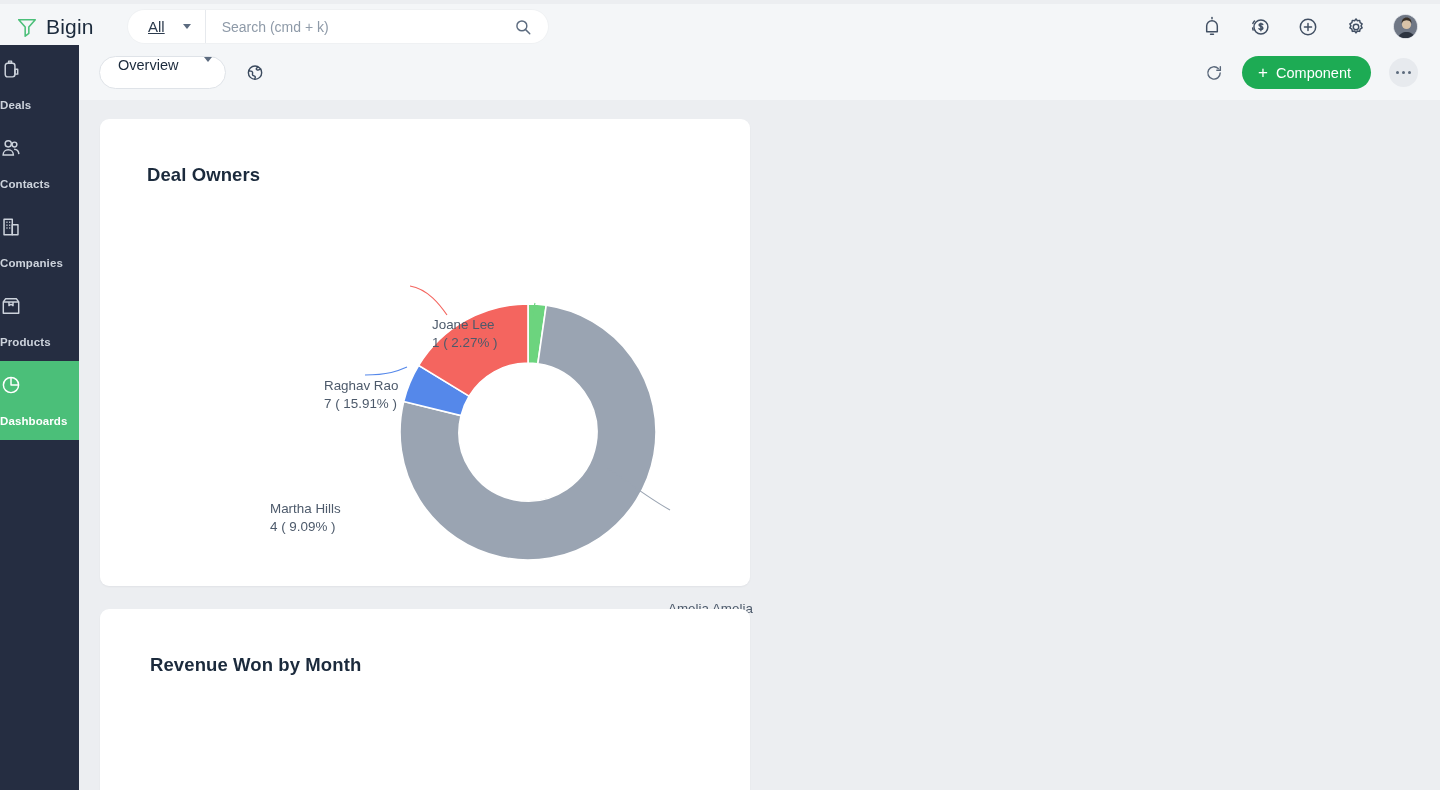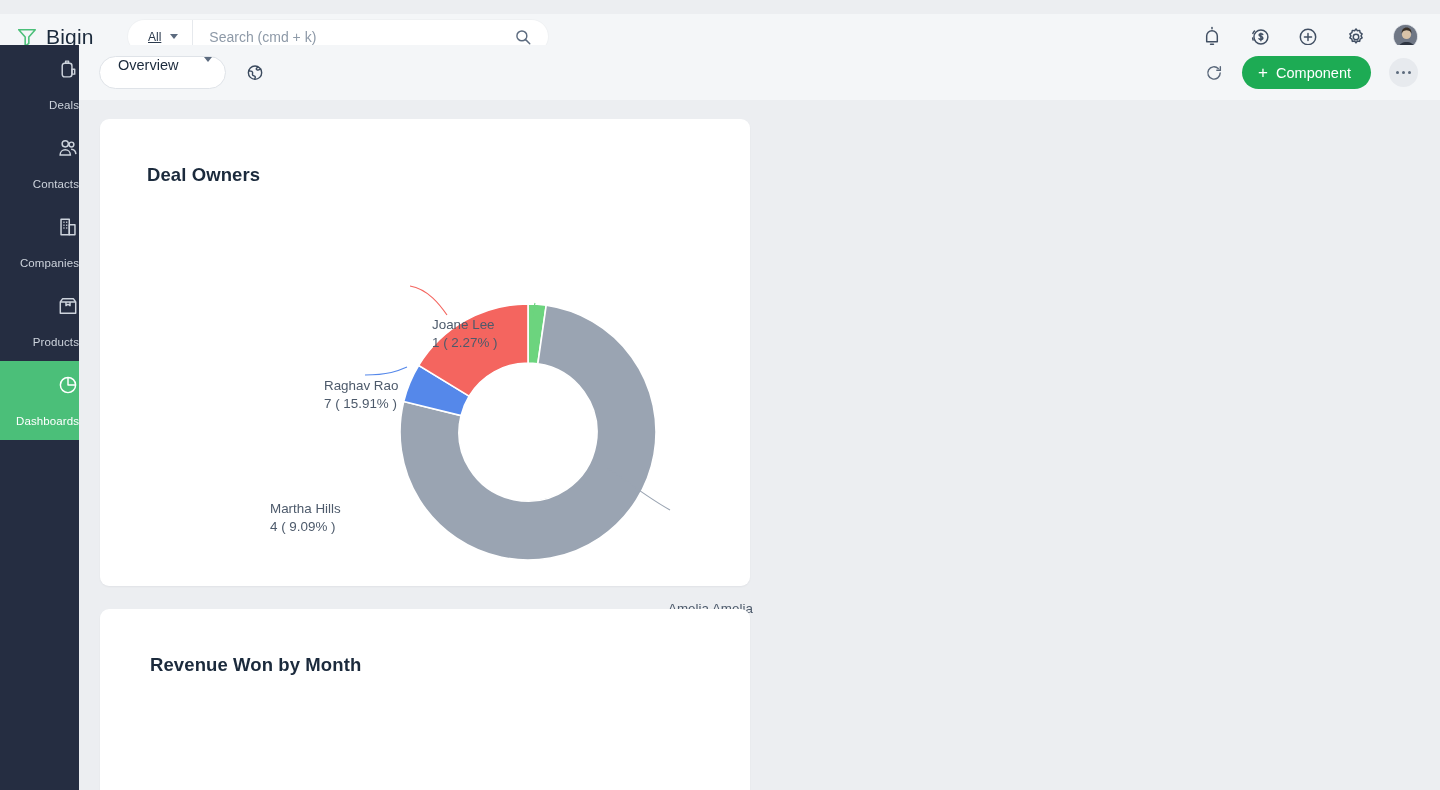--- a/index.html
+++ b/index.html
@@ -5,43 +5,43 @@
 <style>
   * { box-sizing: border-box; margin: 0; padding: 0; }
   html, body {
     width: 1440px; height: 790px;
     font-family: "Liberation Sans", sans-serif;
     background: #eceef1;
     overflow: hidden;
   }
   
   .topbar {
-    position: absolute; top: 14px; left: 0; width: 1440px; height: 45px;
+    position: absolute; top: 4px; left: 0; width: 1440px; height: 45px;
     background: #f4f6f8;
     display: flex; align-items: center;
   }
   .brand {
     display: flex; align-items: center; gap: 8px;
     width: 112px; padding-left: 16px;
   }
   .brand-logo { width: 22px; height: 22px; display:block; }
   .brand-name {
     font-size: 21px; color: #1b2a3c; font-weight: 400; letter-spacing: .2px;
   }
   .searchwrap {
     display: flex; align-items: center;
     width: 420px; height: 33px; background: #fff;
     border-radius: 17px; margin-left: 16px;
     box-shadow: 0 0 0 1px rgba(0,0,0,.02);
   }
   .scope {
-    display: flex; align-items: center; gap: 9px;
+    display: flex; align-items: center; gap: 18px;
     padding: 0 14px 0 20px; height: 100%;
     border-right: 1px solid #e6e9ed;
-    font-size: 12px; color: #2b3a4d; text-decoration: underline;
+    font-size: 15px; color: #2b3a4d; text-decoration: underline;
   }
   .caret {
     width: 0; height: 0; border-left: 4.5px solid transparent;
     border-right: 4.5px solid transparent; border-top: 5px solid #5c6b7f;
   }
   .searchinput {
     flex: 1; border: none; outline: none; background: transparent;
     font-size: 14px; color: #6d7b8c; padding: 0 12px 0 16px;
     font-family: inherit;
   }
@@ -58,22 +58,22 @@
     border: 1px solid #e2e5ea;
   }
 
   
   .sidebar {
     position: absolute; top: 45px; left: 0; width: 79px; height: 745px;
     background: #252d41;
   }
   .navitem {
     height: 79px; display: flex; flex-direction: column;
-    align-items: flex-end; justify-content: center; gap: 19px;
-    color: #cdd3dc; cursor: pointer;
+    align-items: flex-start; justify-content: center; gap: 19px;
+    color: #cdd3dc; cursor: pointer; font-weight: bold;
   }
   .navitem.active { background: #4bbf79; color: #ffffff; }
   .navitem svg { width: 22px; height: 22px; display: block; }
   .navlabel { font-size: 11.5px; letter-spacing: .1px; }
 
   
   .toolbar {
     position: absolute; top: 45px; left: 79px; width: 1361px; height: 55px;
     background: #f4f6f8; display: flex; align-items: center;
     padding: 0 22px 0 20px;

